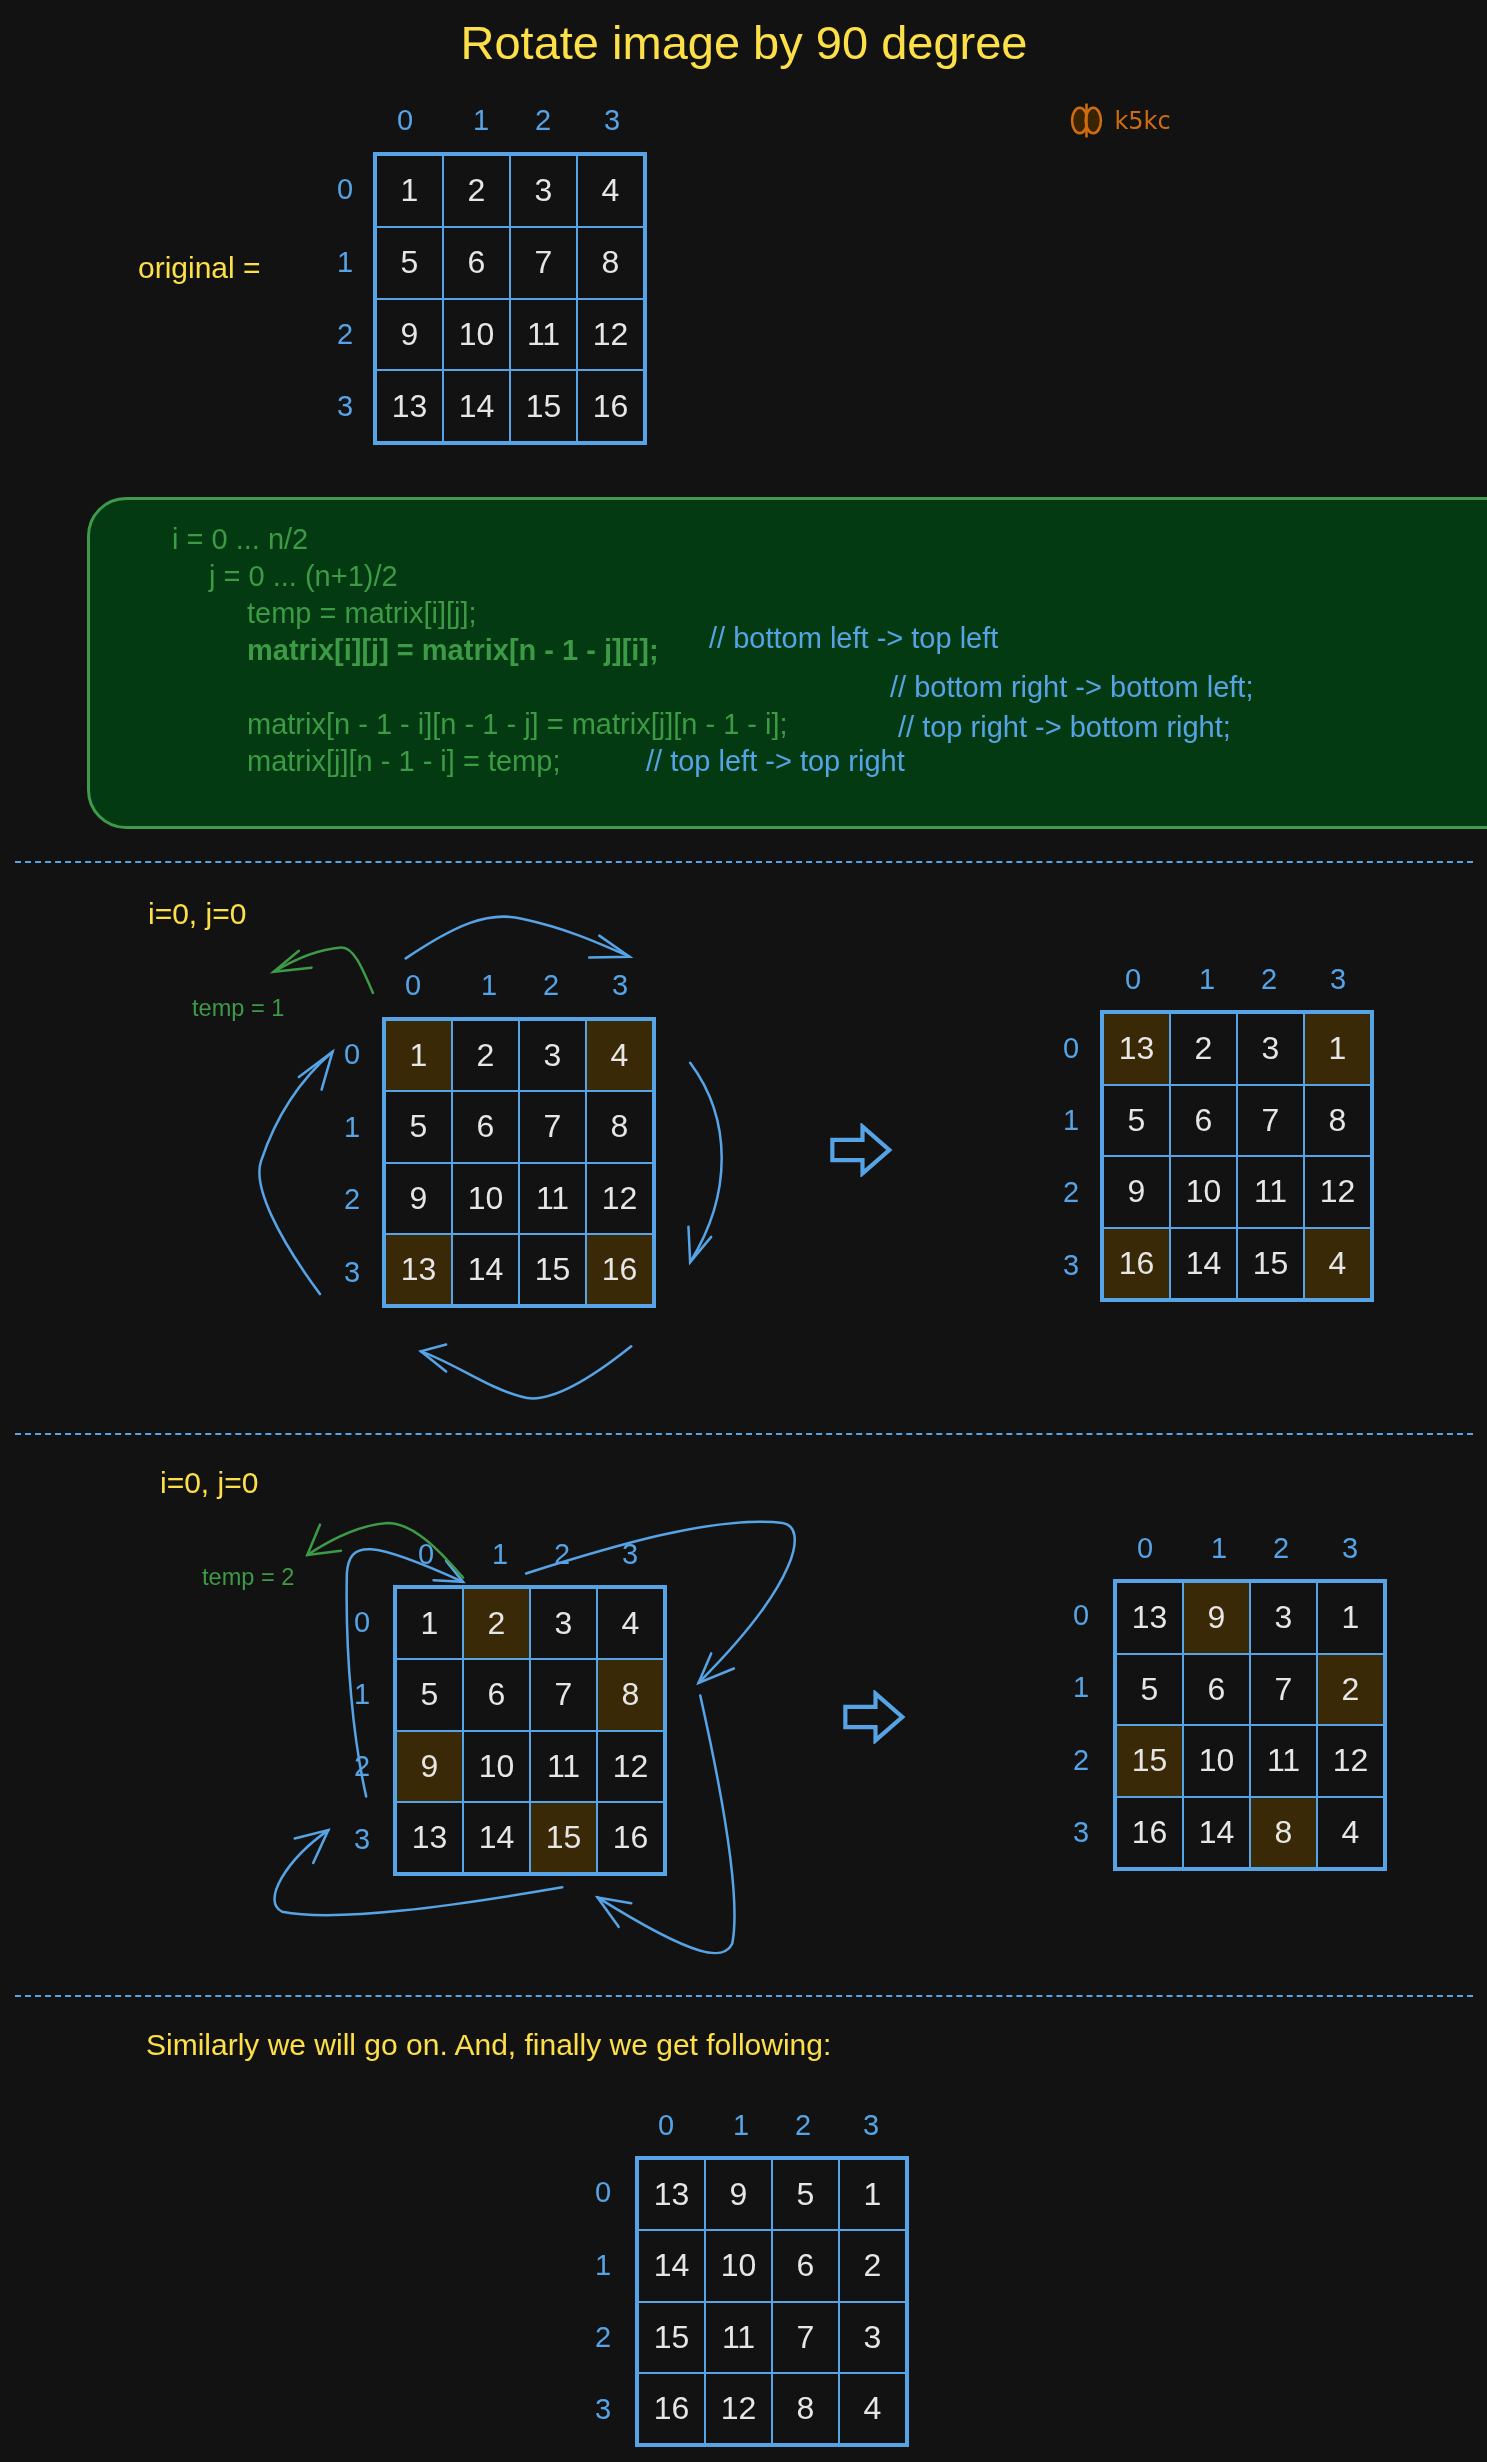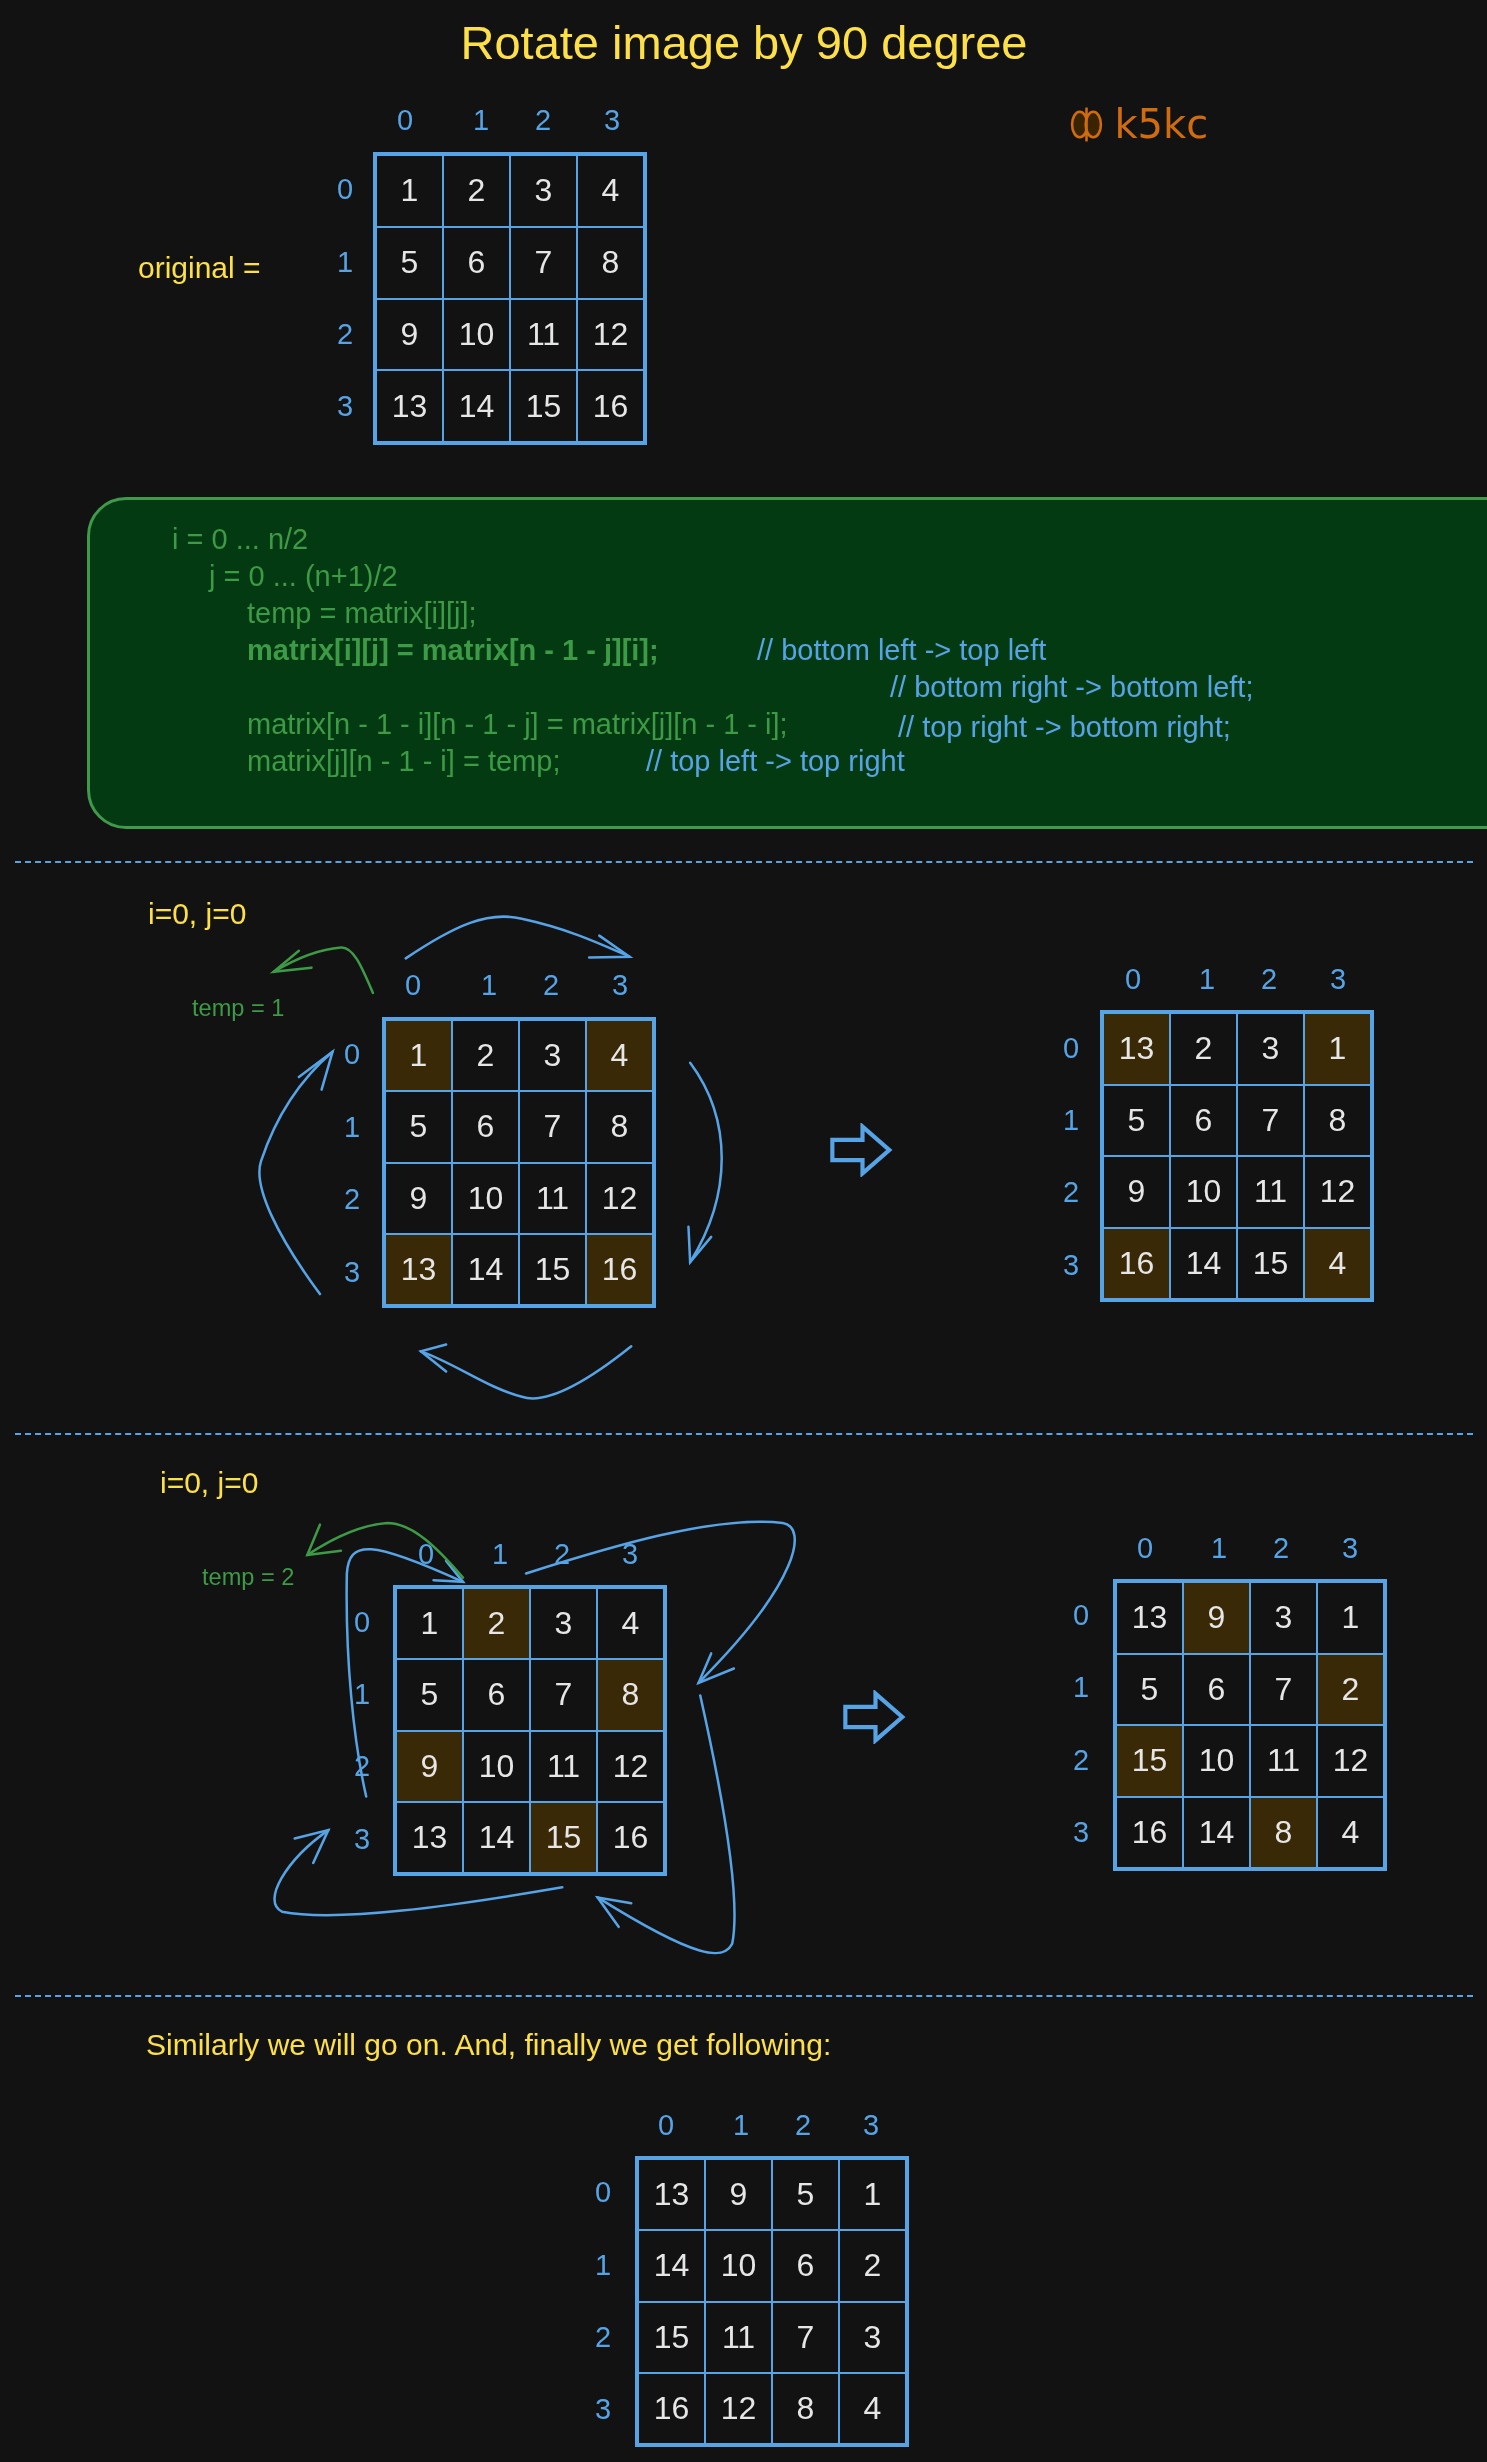--- a/index.html
+++ b/index.html
@@ -4,21 +4,21 @@
 <style>
   html, body { margin: 0; padding: 0; }
   body {
     width: 1488px; height: 2462px; background: #121212; position: relative; overflow: hidden;
     font-family: "Liberation Sans", "DejaVu Sans", sans-serif; color: #e6e6e6;
   }
   .abs { position: absolute; }
   .blue { color: #fde047; }
   .green { color: #3d9a46; }
   .title { left: 0; width: 1488px; top: 15px; text-align: center; font-size: 47px; }
-  .logo { left: 1067px; top: 101px; font-size: 40px; color: #d06c10; display: flex; align-items: center; gap: 8.4px; font-family: "DejaVu Sans", sans-serif; }
+  .logo { left: 1067px; top: 101px; font-size: 24px; color: #d06c10; display: flex; align-items: center; gap: 8.4px; font-family: "DejaVu Sans", sans-serif; }
   .grid {
     position: absolute; display: grid; grid-template-columns: repeat(4, 1fr); grid-template-rows: repeat(4, 1fr);
     border: 3.4px solid #56a3e6; box-sizing: border-box;
   }
   .cell {
     border: 1.7px solid #56a3e6; display: flex; align-items: center; justify-content: center;
     font-size: 32px; color: #e6e6e6; box-sizing: border-box;
   }
   .cell.hl { background: #3a2906; }
   .colidx, .rowidx { position: absolute; font-size: 29px; color: #56a3e6; text-align: center; }
@@ -74,21 +74,21 @@
     <div class="cell">15</div>
     <div class="cell">16</div>
   </div>
 </div>
 
 <div class="abs codebox">
   <div class="code green" style="left:82px; top:21px;">i = 0 ... n/2</div>
   <div class="code green" style="left:119px; top:58px;">j = 0 ... (n+1)/2</div>
   <div class="code green" style="left:157px; top:95px;">temp = matrix[i][j];</div>
   <div class="code green" style="left:157px; top:132px;font-weight:bold;">matrix[i][j] = matrix[n - 1 - j][i];</div>
-  <div class="code comment" style="left:619px; top:132px;margin-left:48px;">// bottom left -&gt; top left</div>
+  <div class="code comment" style="left:619px; top:120px;">// bottom left -&gt; top left</div>
   <div class="code comment" style="left:800px; top:169px;">// bottom right -&gt; bottom left;</div>
   <div class="code green" style="left:157px; top:206px;">matrix[n - 1 - i][n - 1 - j] = matrix[j][n - 1 - i];</div>
   <div class="code comment" style="left:808px; top:209px;">// top right -&gt; bottom right;</div>
   <div class="code green" style="left:157px; top:243px;">matrix[j][n - 1 - i] = temp;</div>
   <div class="code comment" style="left:556px; top:243px;">// top left -&gt; top right</div>
 </div>
 
 <div class="abs dash" style="top:861px;"></div>
 
 <div class="abs label blue" style="left:148px; top:897px;">i=0, j=0</div>

